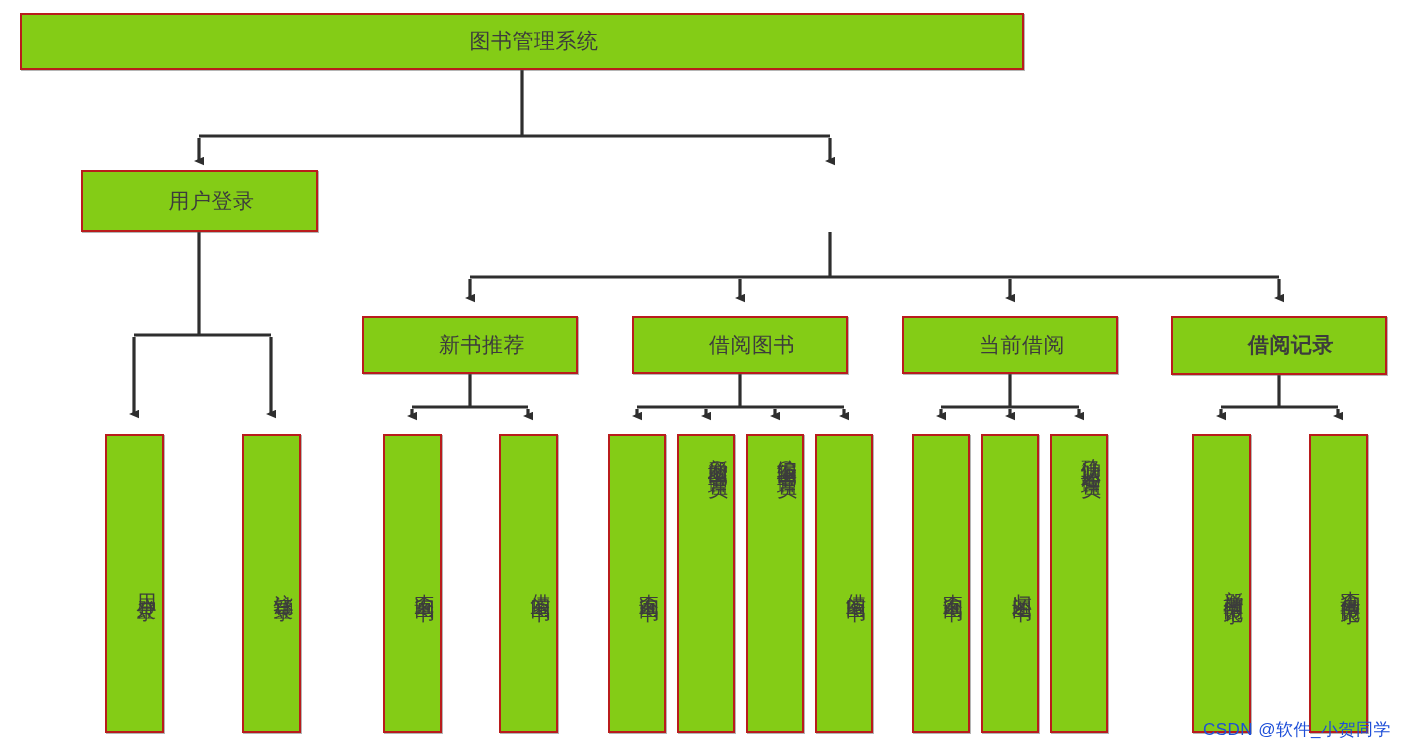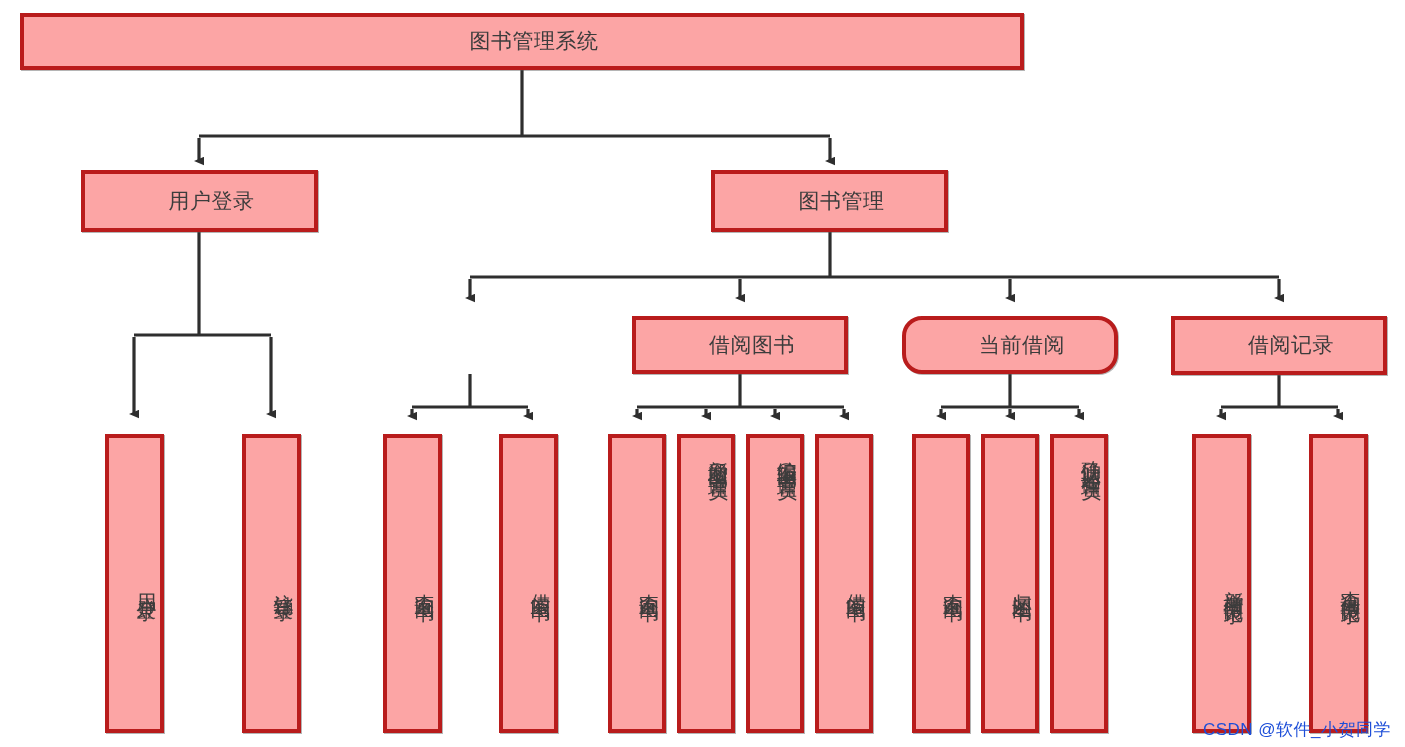--- a/index.html
+++ b/index.html
@@ -25,22 +25,22 @@
     position: absolute;
     left: 0;
     top: 0;
     width: 1405px;
     height: 747px;
     pointer-events: none;
   }
   .node {
     position: absolute;
     box-sizing: border-box;
-    border: 4px solid #b91c1c;
-    background: #fca5a5;
+    border: 2px solid #b91c1c;
+    background: #84cc16;
     color: #3a3a3a;
     display: flex;
     align-items: center;
     justify-content: center;
     box-shadow: 1px 1px 0 rgba(90,90,90,0.45);
     padding-left: 24px;
   }
   .node .label {
     font-size: 21px;
     line-height: 1.25;
@@ -130,31 +130,31 @@
     </g>
   </svg>
 
   <div class="node" style="left:20px; top:13px; width:1004px; height:57px;">
     <span class="label">图书管理系统</span>
   </div>
 
   <div class="node" style="left:81px; top:170px; width:237px; height:62px;">
     <span class="label">用户登录</span>
   </div>
-  <div class="node" style="left:711px; top:170px; width:237px; height:62px;">
-    <span class="label">图书管理</span>
-  </div>
-
+
+  <div class="node" style="left:362px; top:316px; width:216px; height:58px;">
+    <span class="label">新书推荐</span>
+  </div>
   <div class="node" style="left:632px; top:316px; width:216px; height:58px;">
     <span class="label">借阅图书</span>
   </div>
-  <div class="node" style="left:902px; top:316px; width:216px; height:58px;border-radius:20px;">
+  <div class="node" style="left:902px; top:316px; width:216px; height:58px;">
     <span class="label">当前借阅</span>
   </div>
-  <div class="node" style="left:1171px; top:316px; width:216px; height:59px;">
+  <div class="node" style="left:1171px; top:316px; width:216px; height:59px;font-weight:bold;">
     <span class="label">借阅记录</span>
   </div>
 
   <div class="node leaf centered" style="left:105px; top:434px; width:59px; height:299px;">
     <span class="label">用户登录</span>
   </div>
   <div class="node leaf centered" style="left:242px; top:434px; width:59px; height:299px;">
     <span class="label">注销登录</span>
   </div>
 

